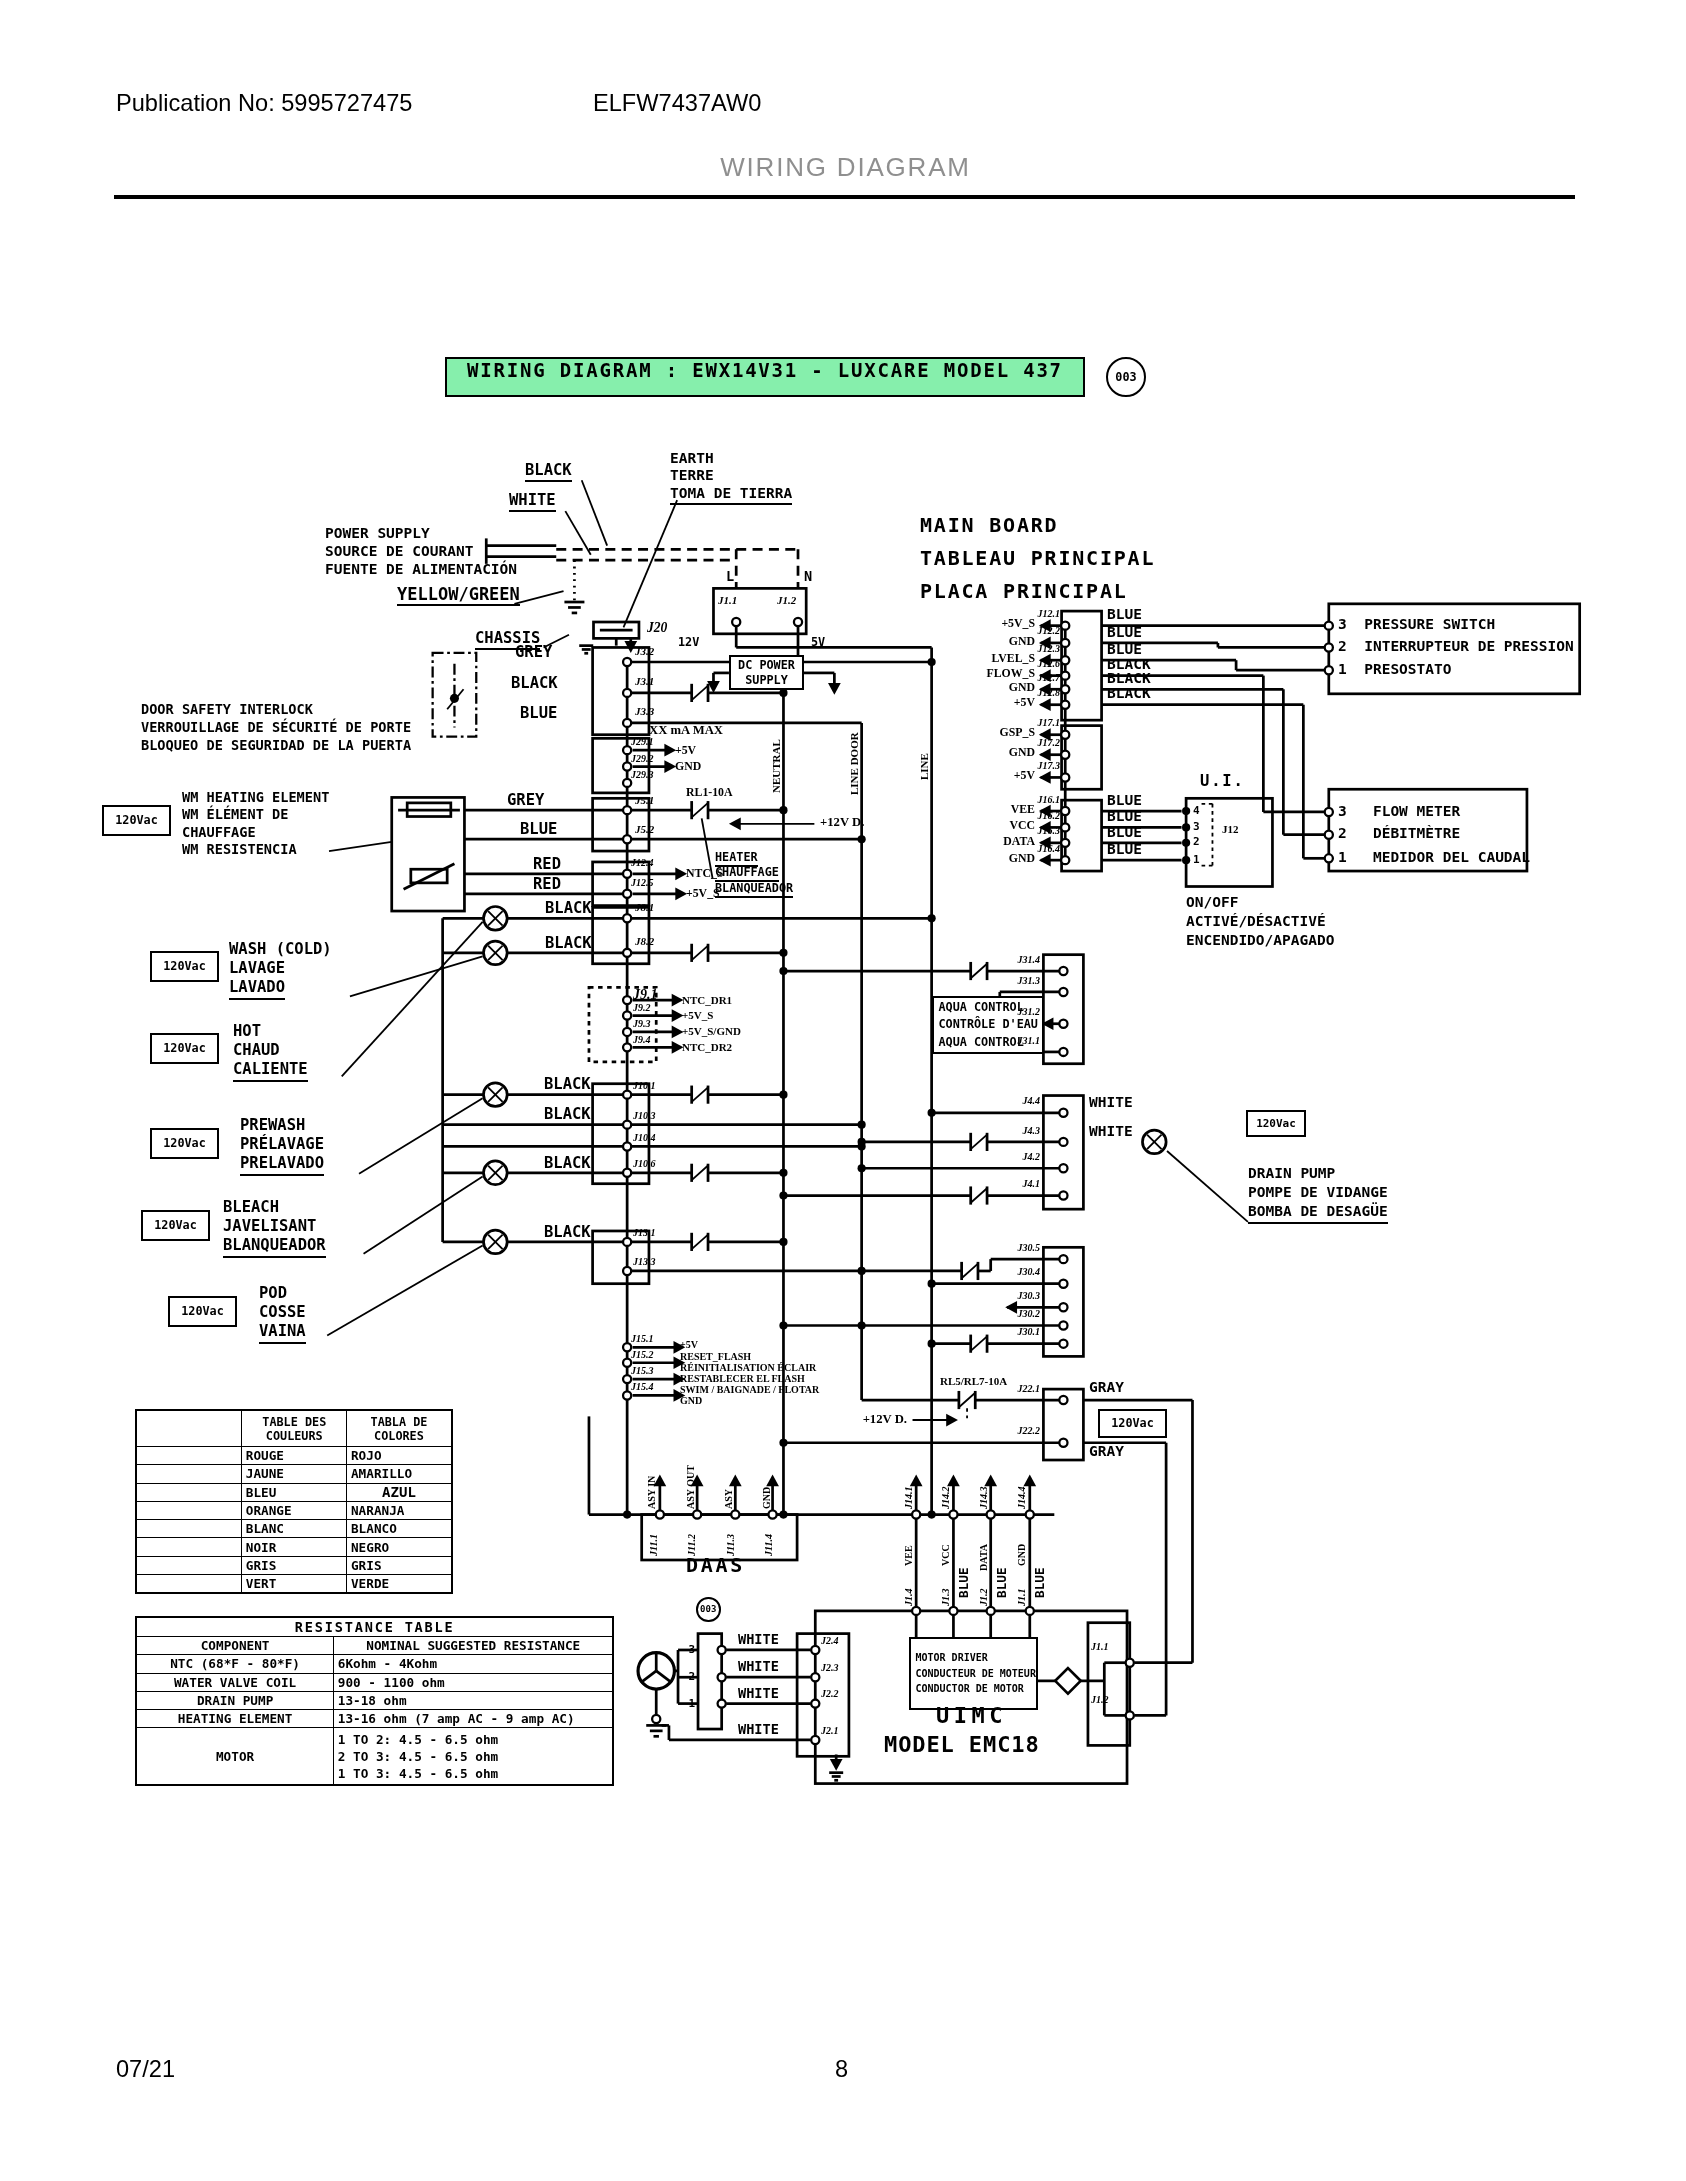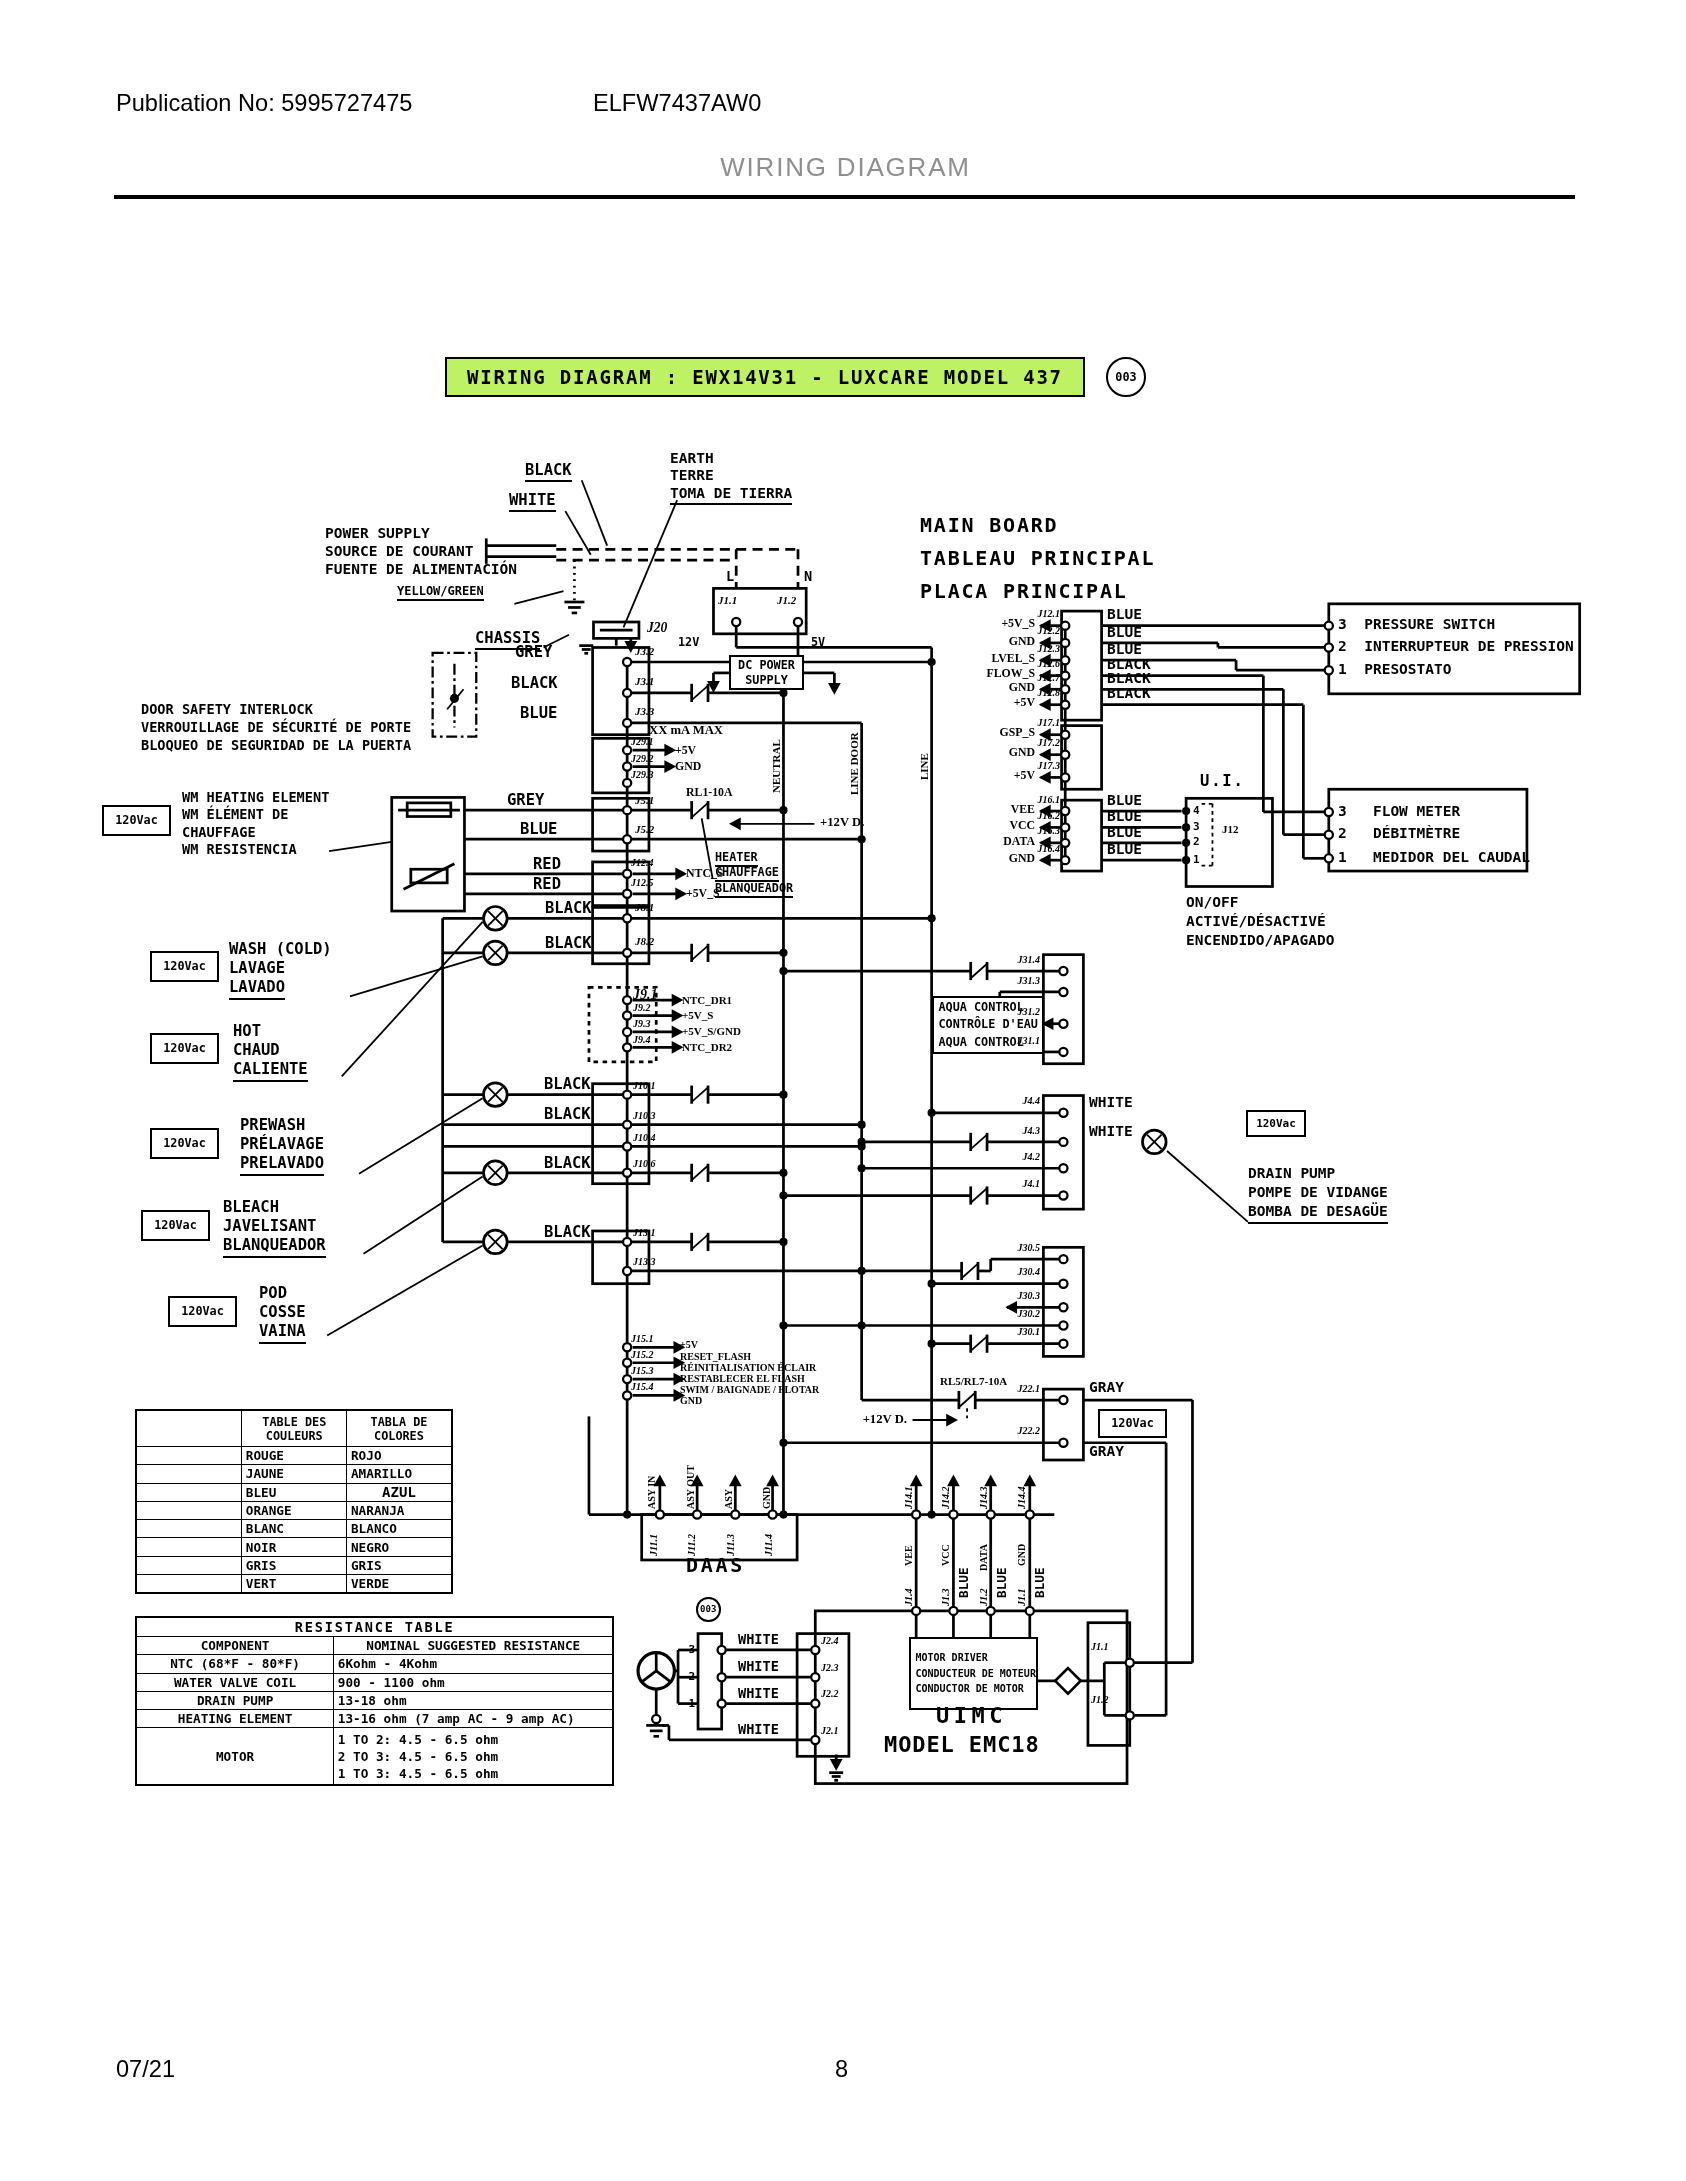--- a/index.html
+++ b/index.html
@@ -13,21 +13,21 @@
   .lb.si{font-family:"Liberation Serif",serif;font-style:italic;}
   .lb.sans{font-family:"Liberation Sans",sans-serif;font-weight:normal;}
   .lb.rot{transform:rotate(-90deg);transform-origin:0 0;}
   .lb.bx{border:2.7px solid #000;background:#fff;display:flex;flex-direction:column;justify-content:center;
          align-items:center;text-align:center;box-sizing:border-box;}
   .lb.bx.la{align-items:flex-start;text-align:left;padding-left:4.5px;}
   .u{display:table;border-bottom:2.7px solid #000;padding-bottom:0.9px;}
   .hdr-rule{position:absolute;left:114px;top:195px;width:1461px;height:3.6px;background:#000;z-index:2;}
   .ghead{color:#8f8f8f;letter-spacing:1.8px;}
   .titlebox{position:absolute;left:445px;top:357px;width:636px;height:36px;border:2.7px solid #000;
-            display:flex;align-items:center;justify-content:center;z-index:3;background:#bef264;
+            display:flex;justify-content:center;z-index:3;background:#86efac;
             font-weight:bold;font-size:19px;letter-spacing:1.8px;}
   .circlebadge{position:absolute;border:2.7px solid #000;border-radius:50%;display:flex;align-items:center;
             justify-content:center;font-weight:bold;background:#fff;z-index:3;box-sizing:border-box;}
   .tblwrap{position:absolute;z-index:3;background:#fff;}
   .tbl{border-collapse:collapse;font-family:"DejaVu Sans Mono",monospace;font-weight:bold;color:#000;
        border:2.7px solid #000;}
   .tbl td{border:1.8px solid #000;padding:0 3.6px;font-size:12.7px;vertical-align:middle;}
 </style>
 </head>
 <body>
@@ -491,21 +491,21 @@
       <line x1="915.1" y1="1954.2" x2="924.9" y2="1954.2" class="w"></line>
       <line x1="917.9" y1="1958.4" x2="922.1" y2="1958.4" class="w"></line>
       <style>.w{stroke:#000;stroke-width:3;fill:none}.t{stroke-width:2}.d{stroke-dasharray:11 7}.d2{stroke-dasharray:4 4;stroke-width:2}.d3{stroke-dasharray:5 5}.dt{stroke-dasharray:2 5}.dd{stroke-dasharray:12 4 3 4;stroke-width:2.5}</style>
     </svg>
 
   <div id="labels">
       <div class="lb" style="left: 670px; top: 450px; font-size: 14.5px; line-height: 17.3px;"><div>EARTH</div><div>TERRE</div><div class="u">TOMA DE TIERRA</div></div>
       <div class="lb" style="left: 525px; top: 462px; font-size: 15.5px;"><div class="u">BLACK</div></div>
       <div class="lb" style="left: 509px; top: 492px; font-size: 15.5px;"><div class="u">WHITE</div></div>
       <div class="lb" style="left: 325px; top: 524px; font-size: 14.5px; line-height: 18px;"><div>POWER SUPPLY</div><div>SOURCE DE COURANT</div><div>FUENTE DE ALIMENTACIÓN</div></div>
-      <div class="lb" style="left: 397px; top: 585px; font-size: 12px;"><div class="u">YELLOW/GREEN</div></div>
+      <div class="lb" style="left: 397px; top: 585px; font-size: 17px;"><div class="u">YELLOW/GREEN</div></div>
       <div class="lb" style="left: 475px; top: 630px; font-size: 15.5px;"><div class="u">CHASSIS</div></div>
       <div class="lb si" style="left: 647px; top: 621px; font-size: 13.6px;"><div>J20</div></div>
       <div class="lb" style="left: 726px; top: 569px; font-size: 13.6px;"><div>L</div></div>
       <div class="lb" style="left: 804px; top: 569px; font-size: 13.6px;"><div>N</div></div>
       <div class="lb si" style="left: 718px; top: 595px; font-size: 11px;"><div>J1.1</div></div>
       <div class="lb si" style="left: 777px; top: 595px; font-size: 11px;"><div>J1.2</div></div>
       <div class="lb" style="left: 920px; top: 509px; font-size: 20px; letter-spacing: 1.8px; line-height: 33px;"><div>MAIN BOARD</div><div>TABLEAU PRINCIPAL</div><div>PLACA PRINCIPAL</div></div>
       <div class="lb" style="left: 678px; top: 636px; font-size: 11.8px;"><div>12V</div></div>
       <div class="lb" style="left: 811px; top: 636px; font-size: 11.8px;"><div>5V</div></div>
       <div class="lb bx" style="left: 729px; top: 655px; font-size: 11.8px; line-height: 14.5px; width: 75px; height: 35px;"><div>DC POWER</div><div>SUPPLY</div></div>

